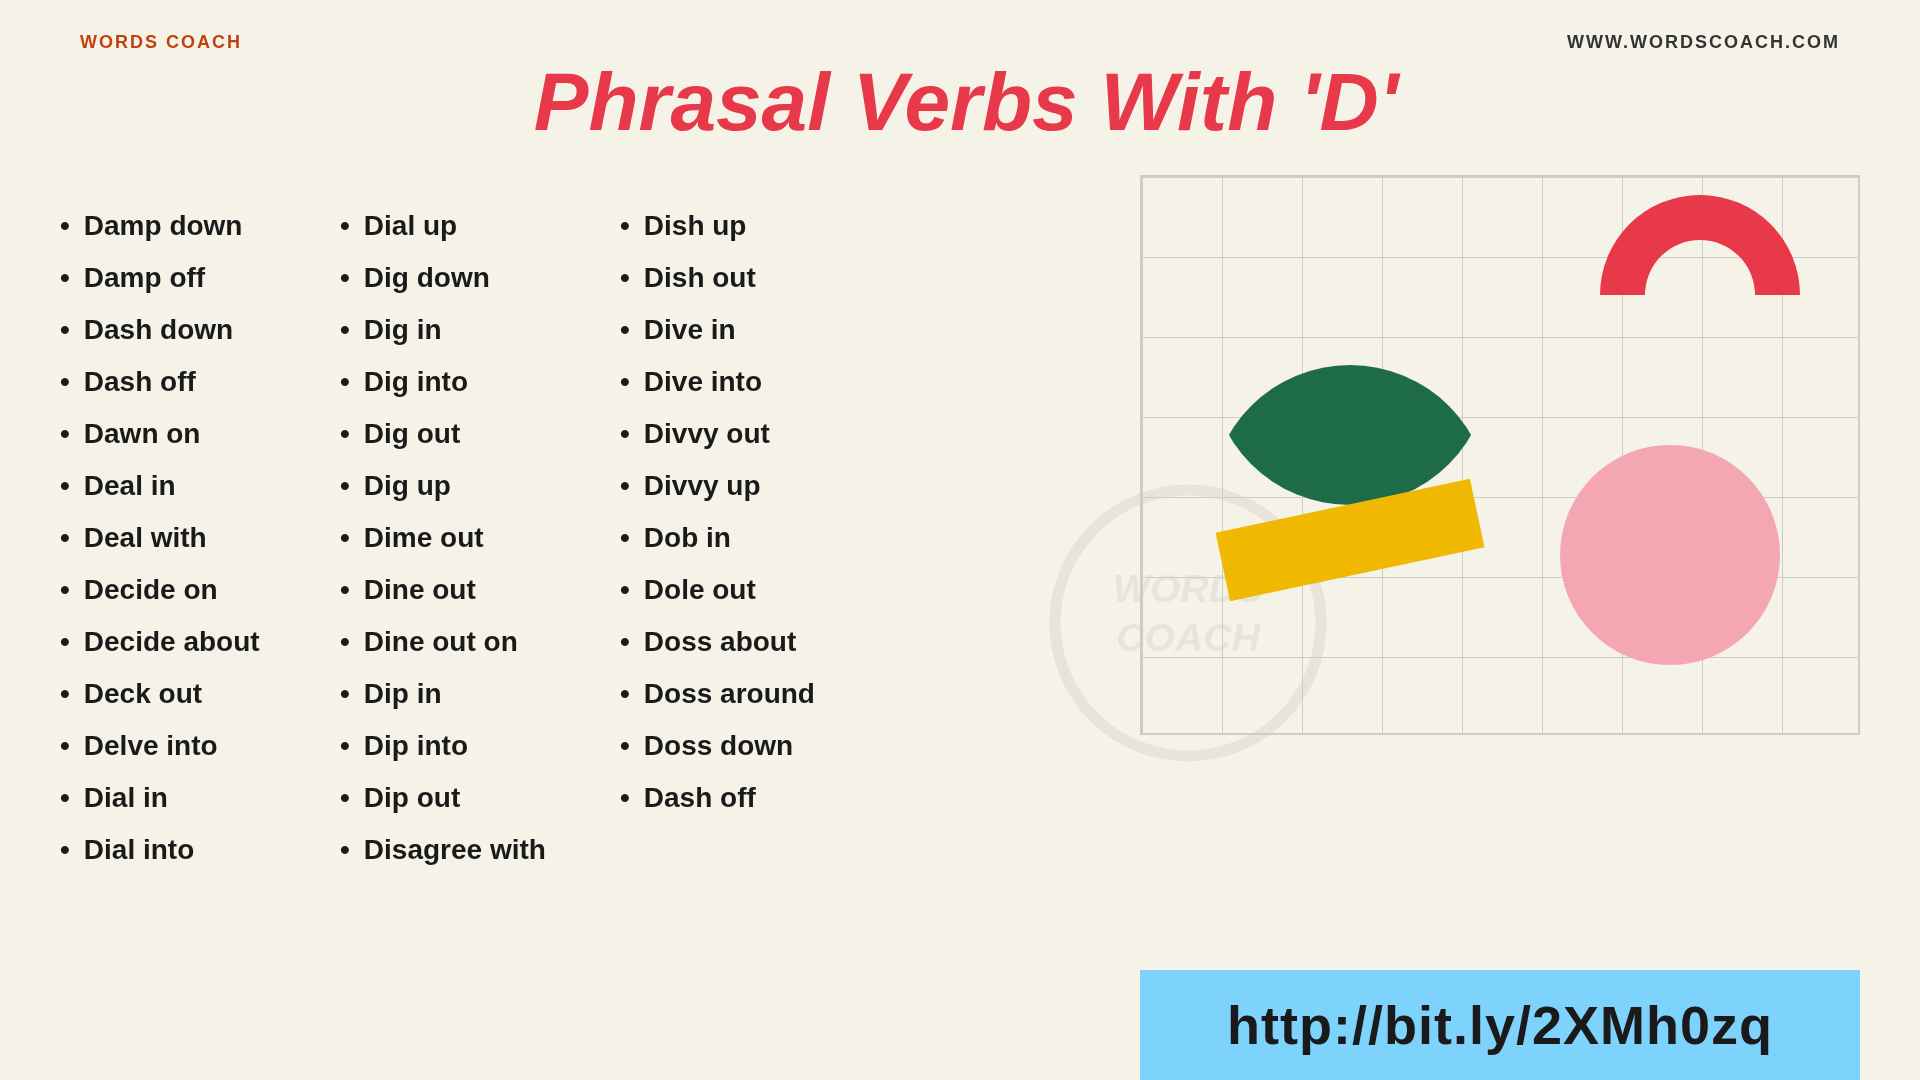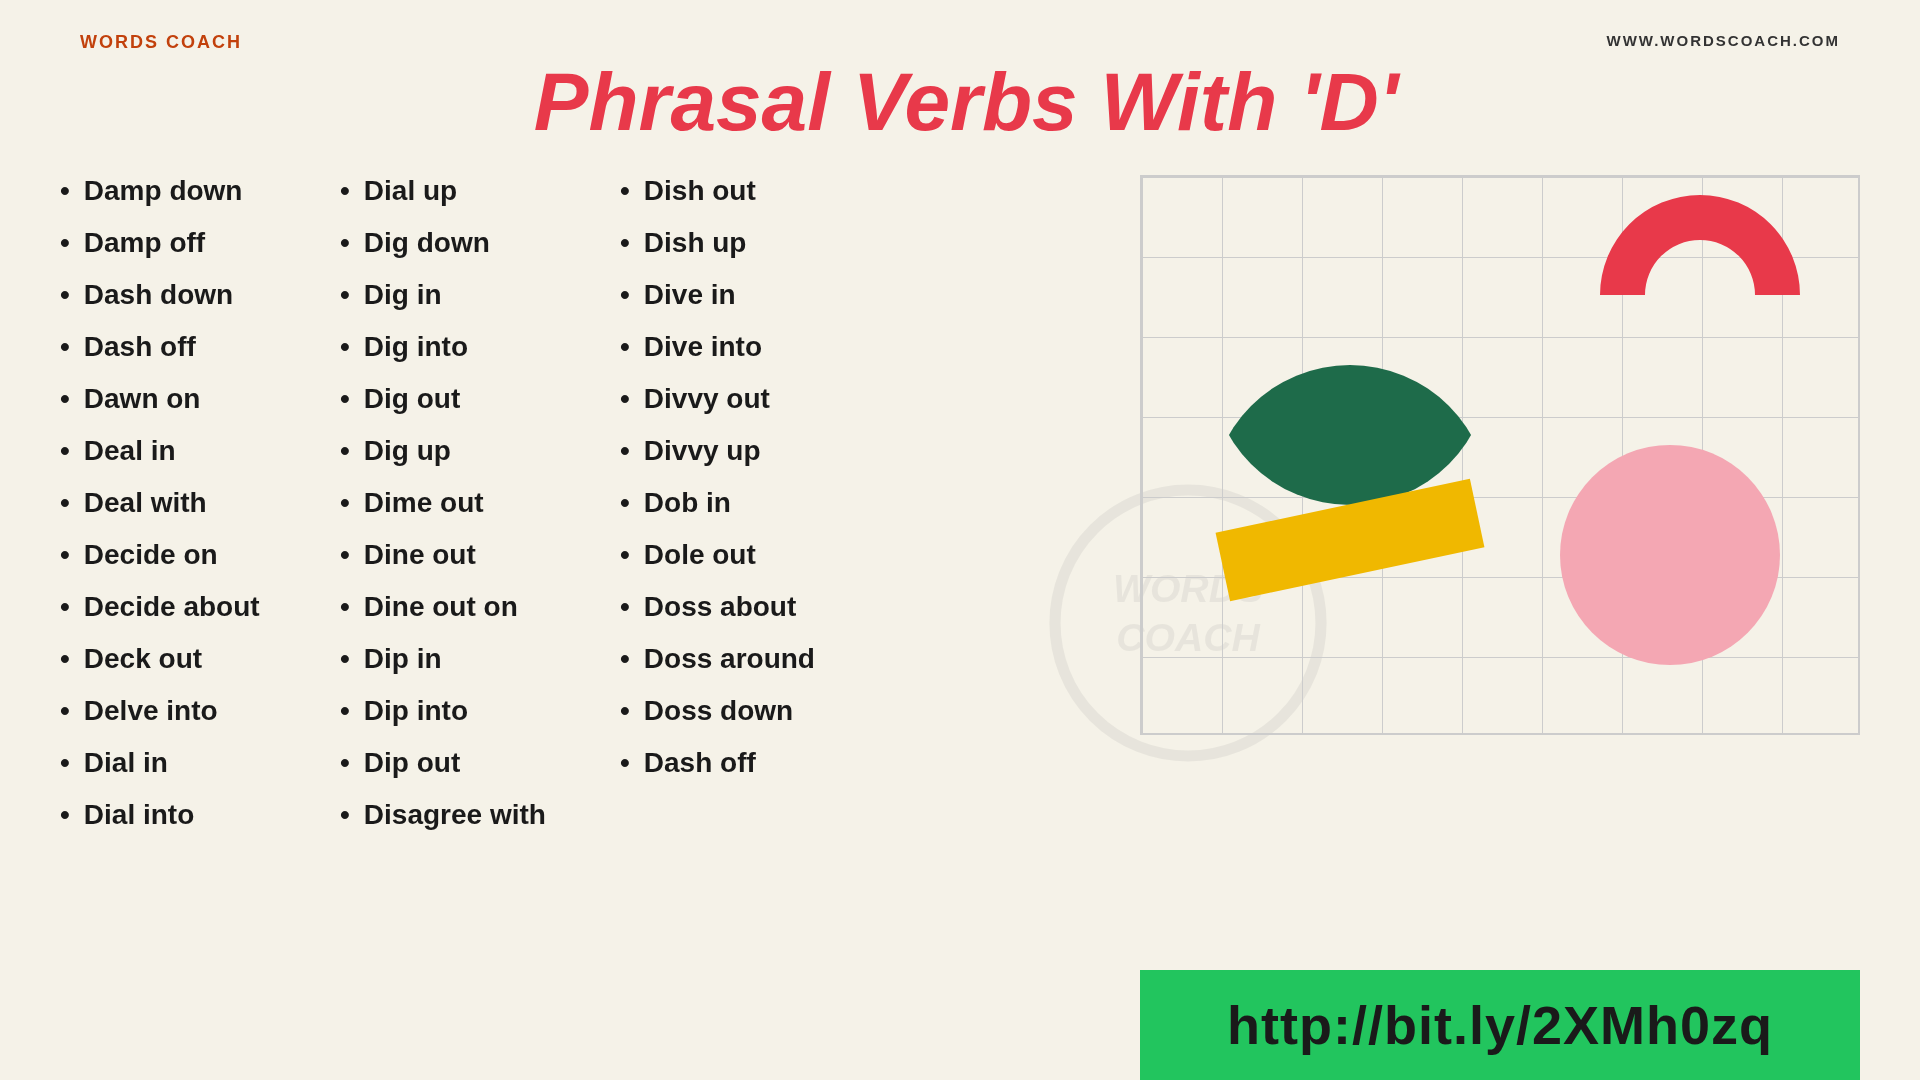--- a/index.html
+++ b/index.html
@@ -20,21 +20,21 @@
       font-size: 18px;
       font-weight: 700;
       letter-spacing: 2px;
       color: #c2410c;
     }
 
     .brand-right {
       position: absolute;
       top: 32px;
       right: 80px;
-      font-size: 15px;
+      font-size: 18px;
       font-weight: 700;
       letter-spacing: 2px;
       color: #333;
     }
 
     .page-title {
       text-align: center;
       position: absolute;
       top: 55px;
       left: 0;
@@ -57,20 +57,21 @@
     }
 
     .column {
       flex: 0 0 280px;
       padding-top: 10px;
     }
 
     .column ul {
       list-style: none;
       padding: 0;
+      margin-top: 35px;
     }
 
     .column ul li {
       font-size: 28px;
       font-weight: 700;
       color: #1a1a1a;
       margin-bottom: 20px;
       display: flex;
       align-items: center;
       gap: 14px;
@@ -169,21 +170,21 @@
       z-index: 4;
     }
 
     
     .url-bar {
       position: absolute;
       bottom: 0;
       right: 0;
       width: 720px;
       height: 110px;
-      background-color: #22c55e;
+      background-color: #7dd3fc;
       display: flex;
       align-items: center;
       justify-content: center;
       z-index: 10;
     }
 
     .url-bar span {
       font-size: 54px;
       font-weight: 700;
       color: #1a1a1a;
@@ -231,22 +232,22 @@
         <li>Dine out on</li>
         <li>Dip in</li>
         <li>Dip into</li>
         <li>Dip out</li>
         <li>Disagree with</li>
       </ul>
   </div>
 
   <div class="column">
     <ul id="col3-list">
+        <li>Dish up</li>
         <li>Dish out</li>
-        <li>Dish up</li>
         <li>Dive in</li>
         <li>Dive into</li>
         <li>Divvy out</li>
         <li>Divvy up</li>
         <li>Dob in</li>
         <li>Dole out</li>
         <li>Doss about</li>
         <li>Doss around</li>
         <li>Doss down</li>
         <li>Dash off</li>

